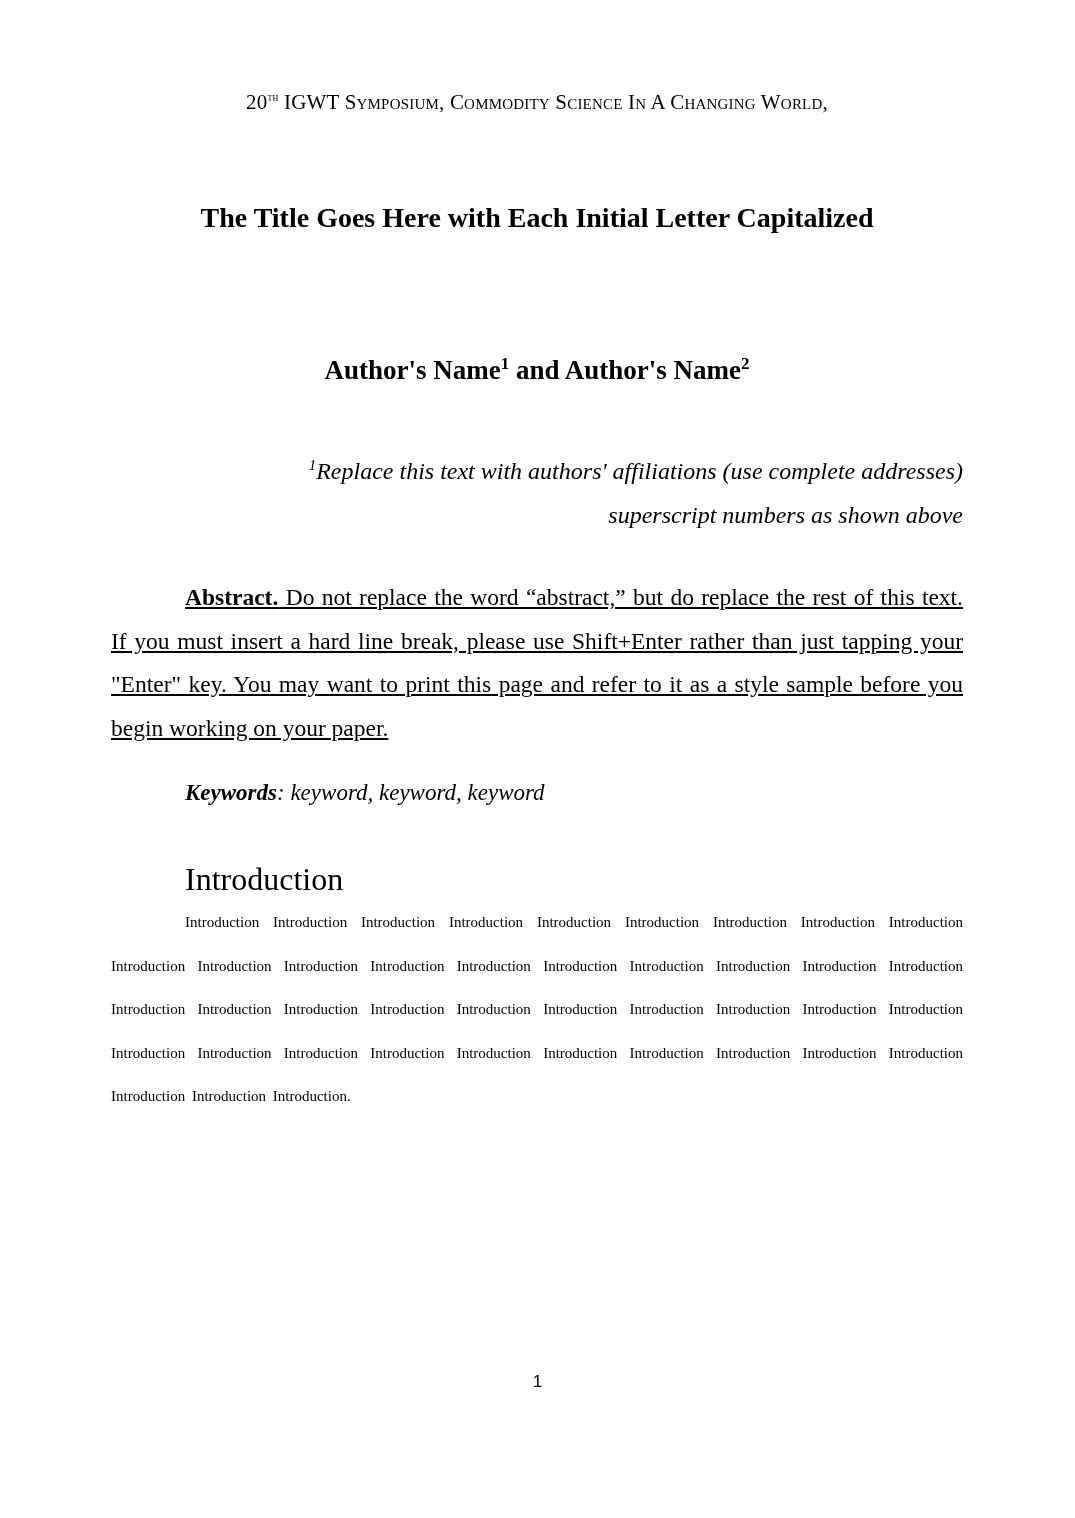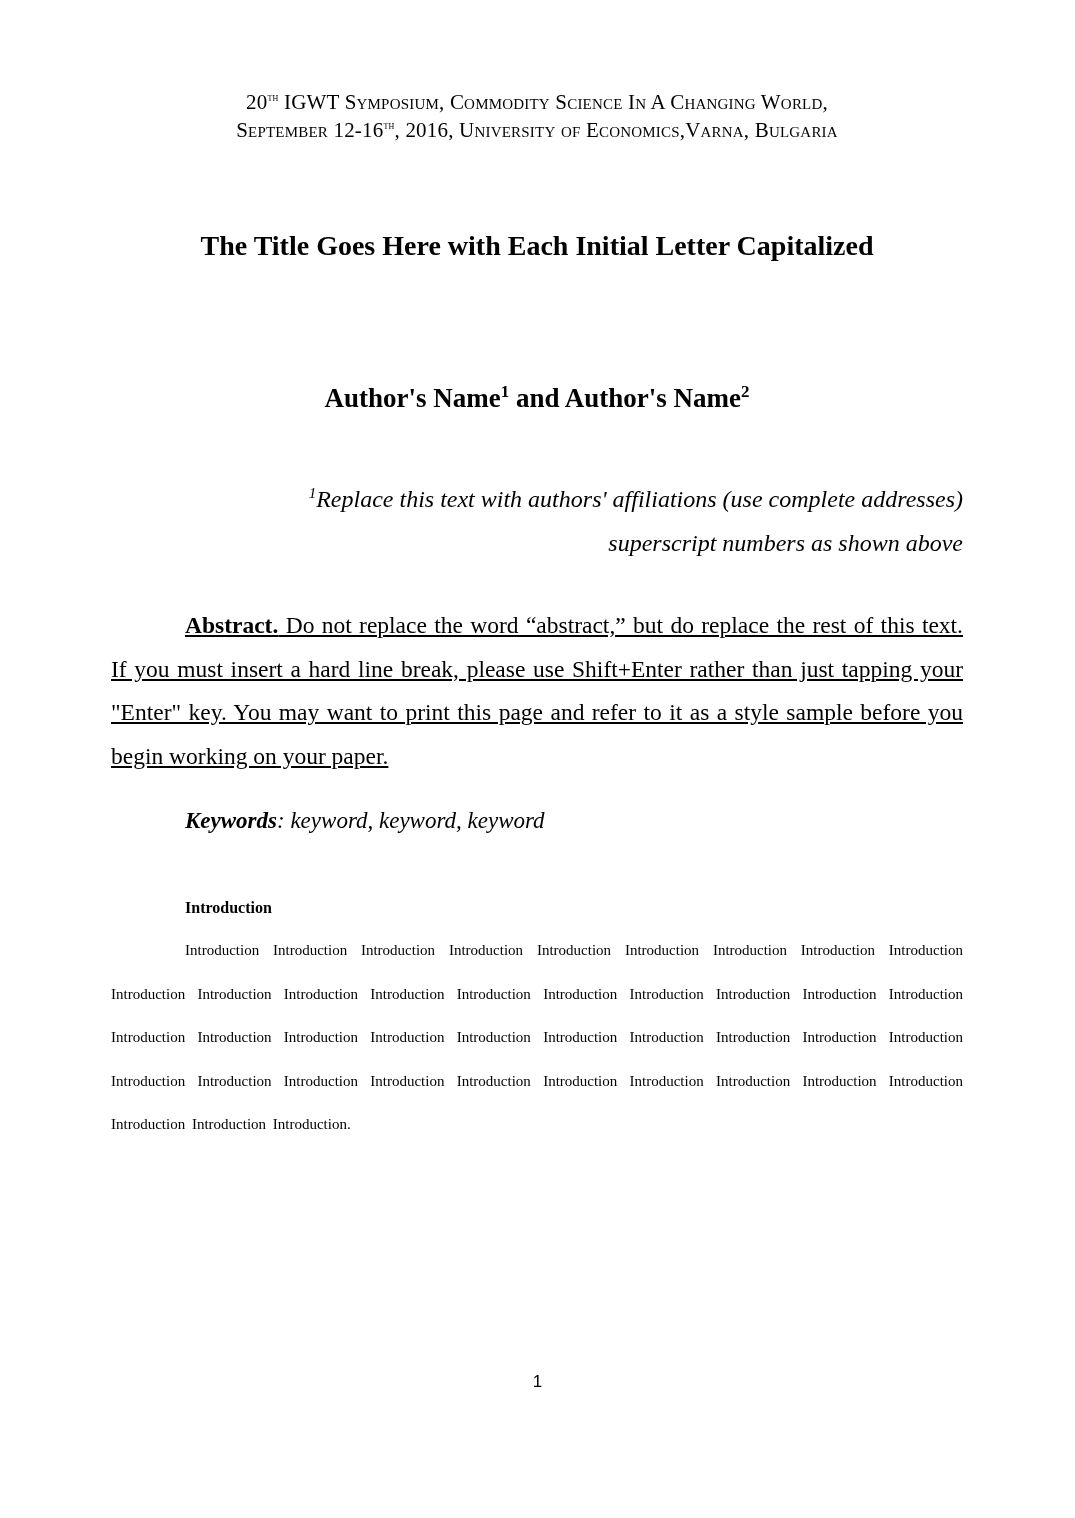--- a/index.html
+++ b/index.html
@@ -80,23 +80,23 @@
   .keywords-line {
     margin: 21px 0 0 74px;
     font-size: 23px;
     line-height: 43px;
     font-style: italic;
   }
   .keywords-line .kw-label { font-weight: bold; font-family: Liberation Serif, serif; }
   
   .section-heading {
     margin: 44px 0 0 74px;
-    font-size: 16px;
+    font-size: 32px;
     line-height: 43px;
-    font-weight: bold;
+    font-weight: normal;
   }
   .section-body {
     margin: 0;
     font-size: 15px;
     line-height: 43.5px;
     text-align: justify;
     text-indent: 74px;
     word-spacing: 3px;
   }
   
@@ -111,21 +111,20 @@
     line-height: 20px;
   }
 </style>
 </head>
 <body>
 
 <div class="page">
 
   <div class="conf-header">
     <div><span>20</span><sup>th</sup><span> IGWT Symposium, Commodity Science In A Changing World,</span></div>
-    <div><span>September 12-16</span><sup>th</sup><span>, 2016, University of Economics,Varna, Bulgaria</span></div>
   </div>
 
   <h1 class="paper-title">The Title Goes Here with Each Initial Letter Capitalized</h1>
 
   <div class="authors-line"><span>Author's Name</span><sup>1</sup><span> and </span><span>Author's Name</span><sup>2</sup></div>
 
   <div class="affiliations">
     <div><sup>1</sup><span>Replace this text with authors' affiliations (use complete addresses)</span></div>
     <div><span>superscript numbers as shown above</span></div>
   </div>

